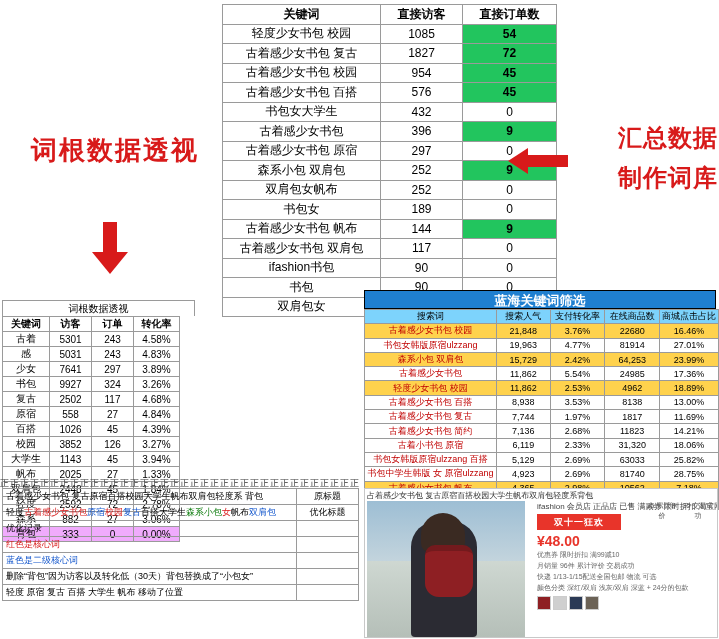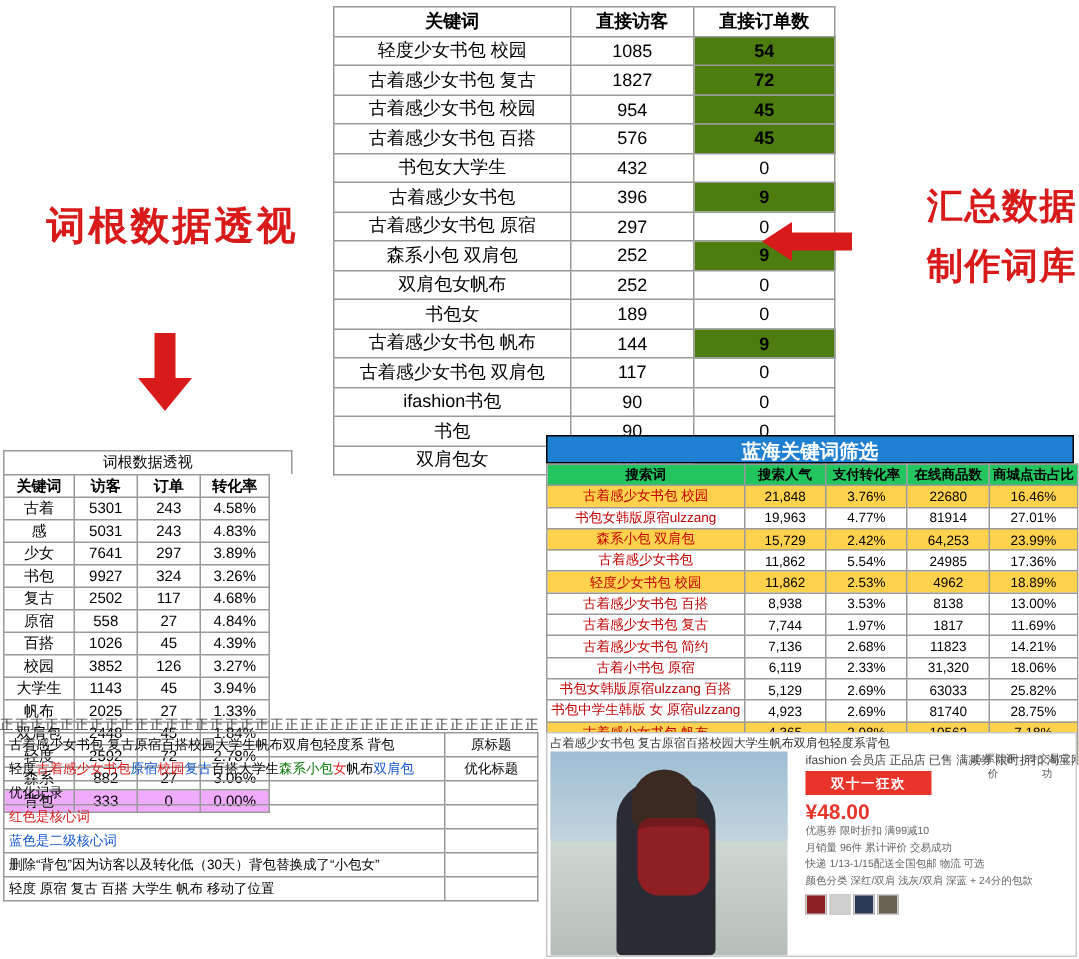--- a/index.html
+++ b/index.html
@@ -24,21 +24,21 @@
     font-size: 12px;
     text-align: center;
     padding: 0 4px;
     white-space: nowrap;
     color: #000;
   }
   .top-table .c-kw { width: 158px; }
   .top-table .c-vis { width: 82px; }
   .top-table .c-ord { width: 94px; }
   .top-table thead td { font-weight: bold; }
-  .cell-orange { background: #4d7c0f; font-weight: bold; }
+  .cell-orange { background: #22c55e; font-weight: bold; }
 
   
   .left-title {
     position: absolute; left: 20px; top: 130px;
     width: 190px;
     color: #d81a1a;
     font-size: 26px;
     font-weight: bold;
     line-height: 40px;
     letter-spacing: 2px;
@@ -118,21 +118,21 @@
   .bo-table td {
     border: 1px solid #9a9a9a;
     height: 14.3px;
     font-size: 9px;
     padding: 0 2px;
     text-align: center;
     white-space: nowrap;
   }
   .bo-table .bo-kw { width: 132px; }
   .bo-table .bo-c { width: 55px; margin-left: 16px; }
-  .bo-table .head td { font-weight: bold; background: #22c55e; }
+  .bo-table .head td { font-weight: normal; background: #7dd3fc; }
   .bo-table tr.hl td { background: #ffd24d; }
   .bo-table td.kwred { color: #c00000; }
 
   
   .note-table { position: absolute; left: 2px; top: 488px; }
   .note-table td {
     border: 1px solid #9a9a9a;
     font-size: 9px;
     padding: 1px 3px;
     vertical-align: middle;

